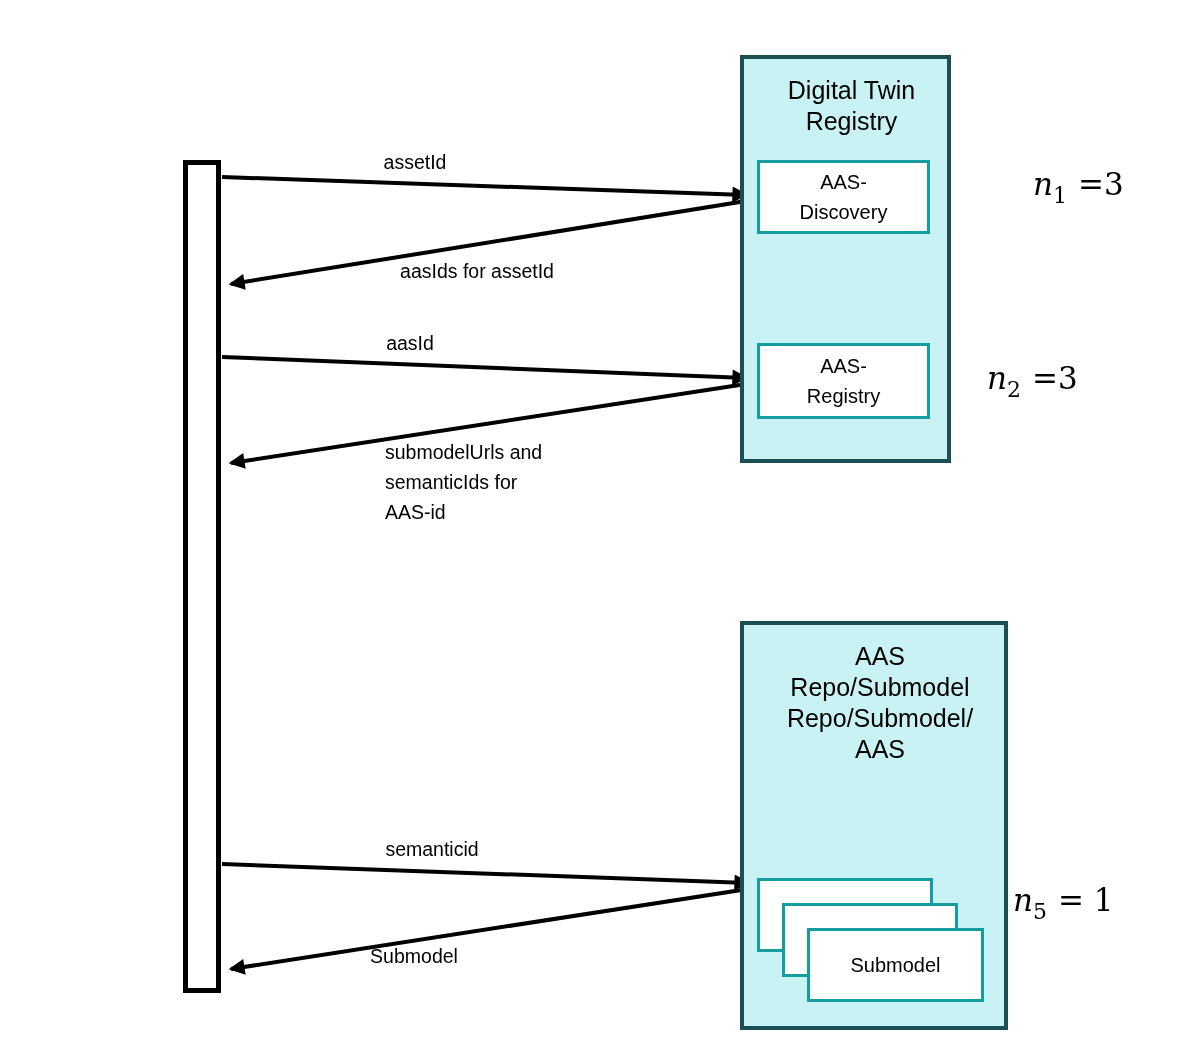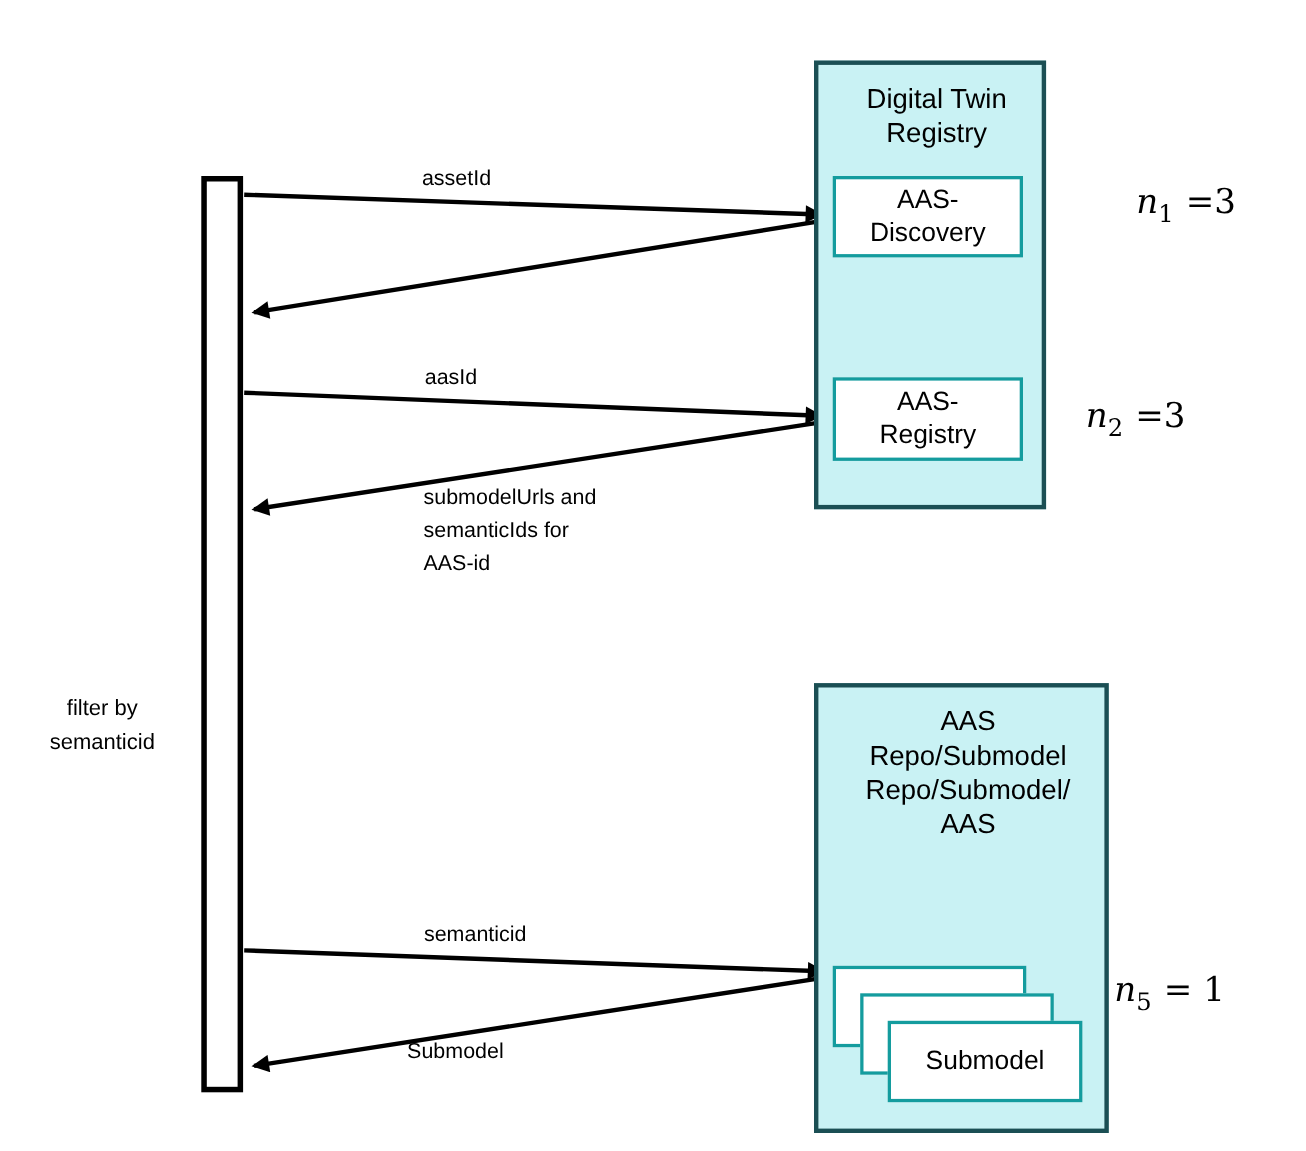--- a/index.html
+++ b/index.html
@@ -63,21 +63,21 @@
   }
   .component {
     position: absolute;
     background: #ffffff;
     border: 3px solid #149c9e;
     box-sizing: border-box;
     display: flex;
     align-items: center;
     justify-content: center;
     text-align: center;
-    font-size: 24px;
+    font-size: 20px;
     line-height: 30px;
     white-space: pre-line;
     overflow: hidden;
   }
   .comp-discovery { left: 13px; top: 101px; width: 173px; height: 74px; }
   .comp-registry  { left: 13px; top: 284px; width: 173px; height: 76px; }
   .card-back   { left: 13px; top: 253px; width: 176px; height: 74px; }
   .card-middle { left: 38px; top: 278px; width: 176px; height: 74px; }
   .card-front  { left: 63px; top: 303px; width: 177px; height: 74px; }
 
@@ -109,24 +109,23 @@
     <line x1="222" y1="177" x2="746" y2="195" marker-end="url(#arrowhead)"></line>
     <line x1="746" y1="201" x2="231" y2="284" marker-end="url(#arrowhead)"></line>
     <line x1="222" y1="357" x2="746" y2="378" marker-end="url(#arrowhead)"></line>
     <line x1="746" y1="384" x2="231" y2="463" marker-end="url(#arrowhead)"></line>
     <line x1="222" y1="864" x2="748" y2="883" marker-end="url(#arrowhead)"></line>
     <line x1="748" y1="889" x2="231" y2="969" marker-end="url(#arrowhead)"></line>
   </svg>
 
   <div class="lifeline"></div>
 
-  <div class="lifeline-caption">filter by
-semanticid</div>
 
   <div class="msg-label msg-center" style="left:340px; top:147px; width:150px;">assetId</div>
+  <div class="msg-label msg-center" style="left:377px; top:256px; width:200px;">aasIds for assetId</div>
   <div class="msg-label msg-center" style="left:335px; top:328px; width:150px;">aasId</div>
   <div class="msg-label" style="left:385px; top:437px; width:230px;">submodelUrls and
 semanticIds for
 AAS-id</div>
   <div class="msg-label msg-center" style="left:357px; top:834px; width:150px;">semanticid</div>
   <div class="msg-label msg-center" style="left:339px; top:941px; width:150px;">Submodel</div>
 
   <div class="group-box registry">
     <div class="group-title">Digital Twin
 Registry</div>

